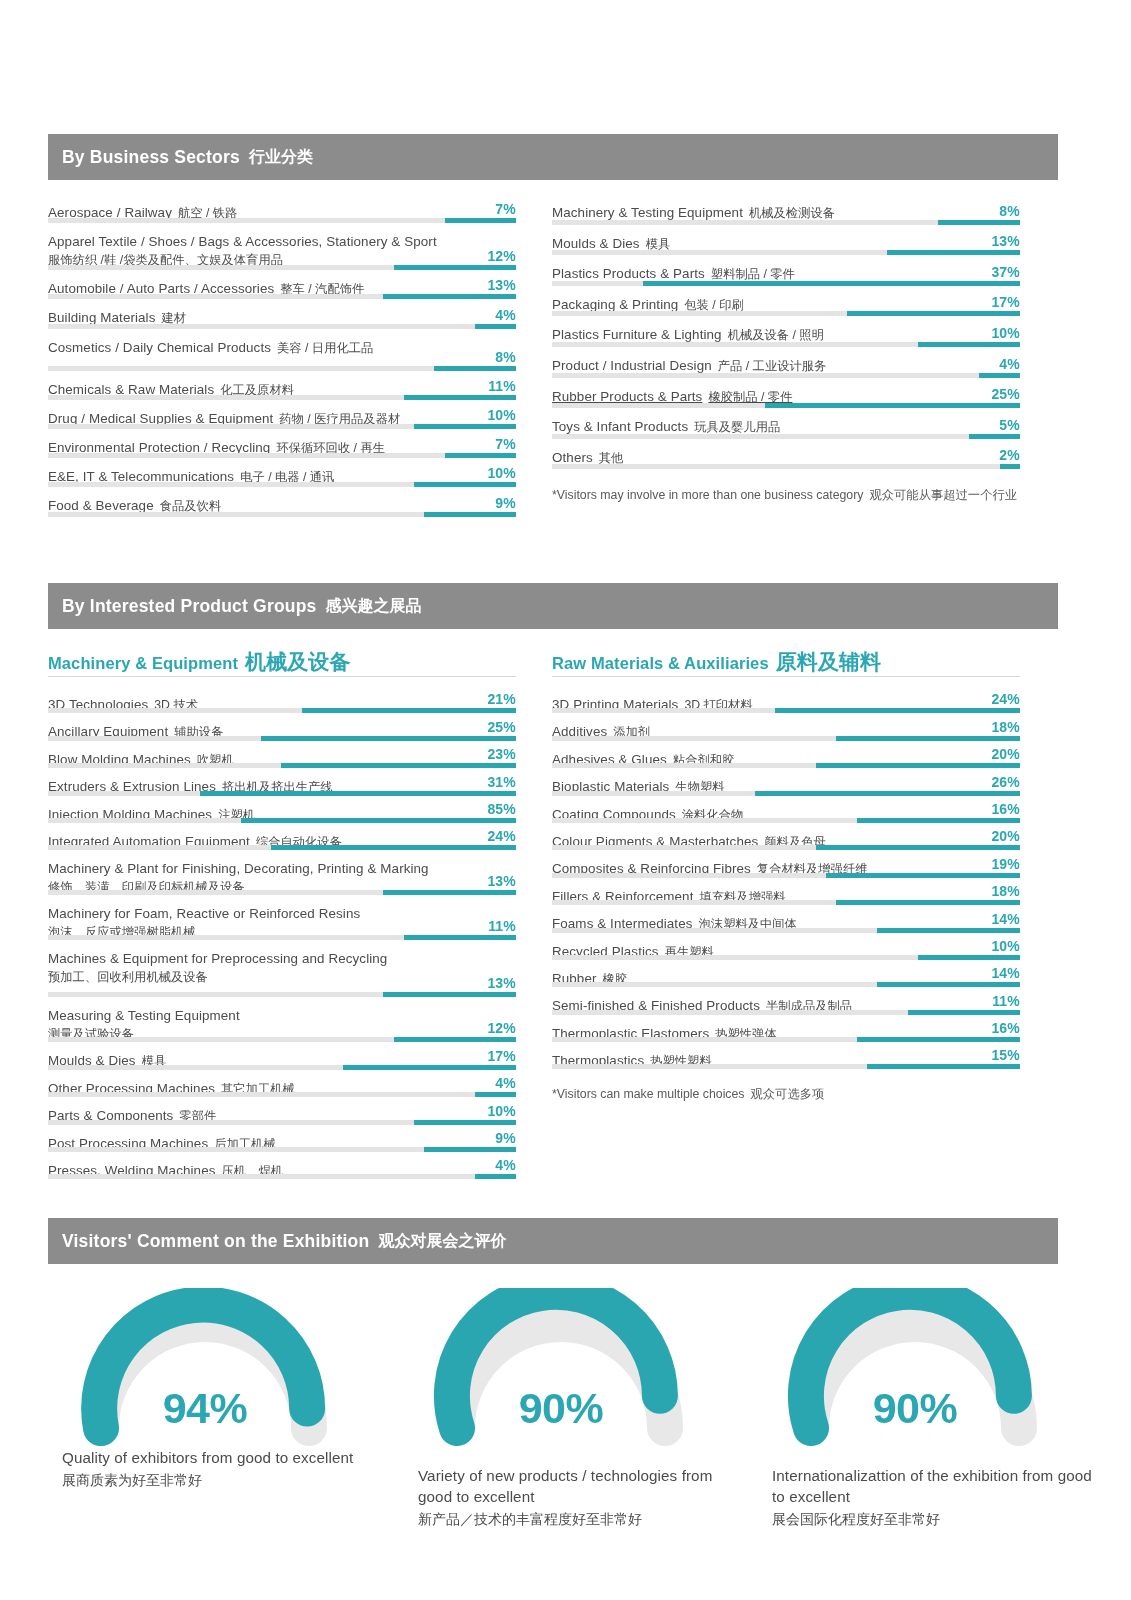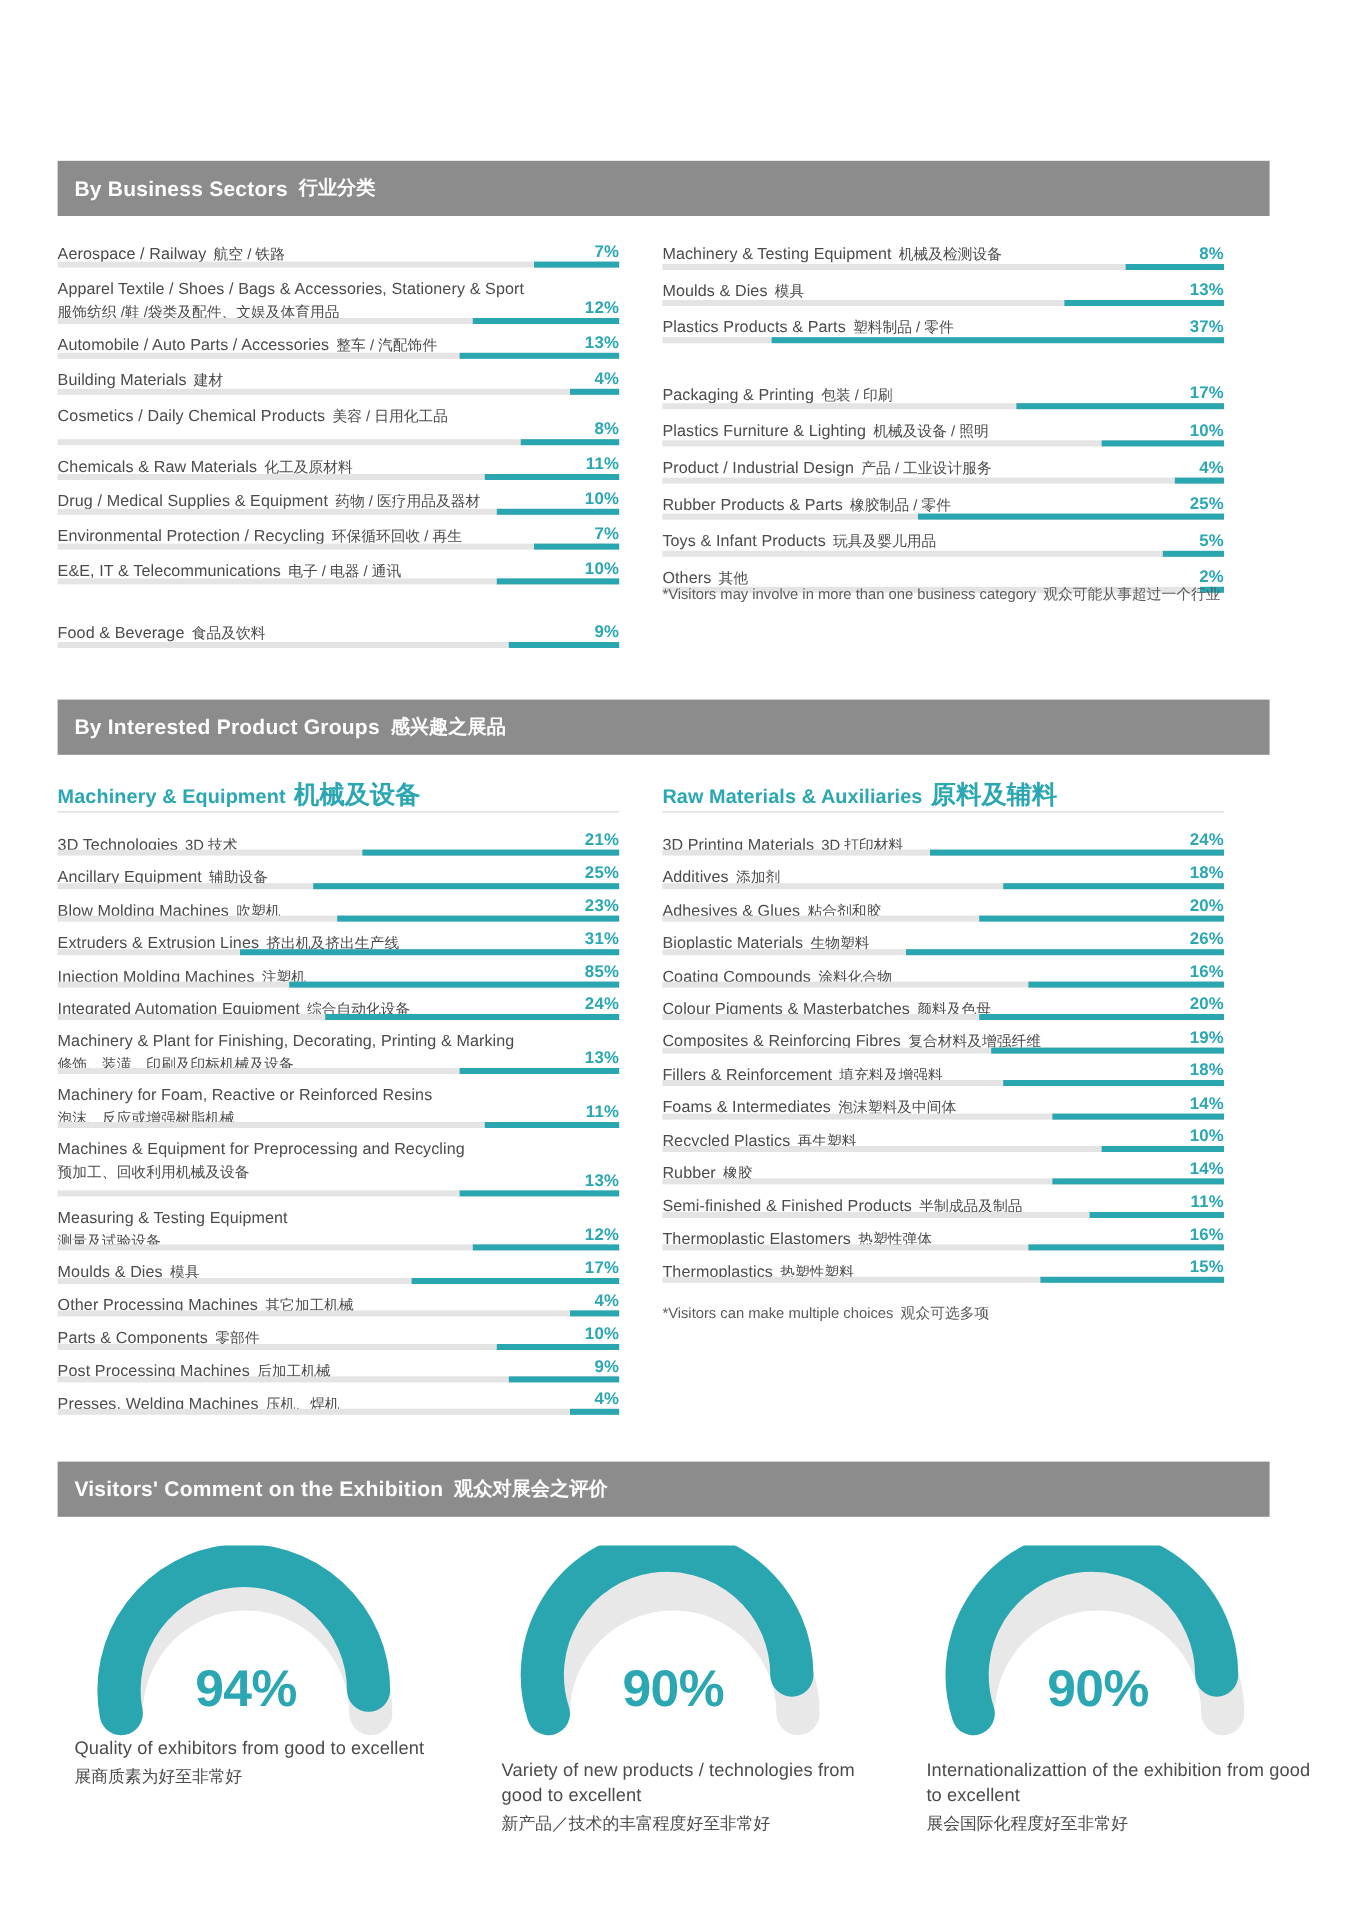--- a/index.html
+++ b/index.html
@@ -200,21 +200,21 @@
           <div class="fill" style="width: 71px;"></div>
         </div>
       </div>
       <div class="bar-row" style="height: 29.2px;">
         <div class="labels"><span class="lab-en">E&amp;E, IT &amp; Telecommunications</span><span class="lab-cn">电子 / 电器 / 通讯</span></div>
         <div class="pct">10%</div>
         <div class="track" style="position: absolute; left: 0px; right: 0px; bottom: 0px;">
           <div class="fill" style="width: 102px;"></div>
         </div>
       </div>
-      <div class="bar-row" style="height: 29.2px; margin-top: 23px;">
+      <div class="bar-row" style="height: 29.2px;">
         <div class="labels"><span class="lab-en">Food &amp; Beverage</span><span class="lab-cn">食品及饮料</span></div>
         <div class="pct">9%</div>
         <div class="track" style="position: absolute; left: 0px; right: 0px; bottom: 0px;">
           <div class="fill" style="width: 92px;"></div>
         </div>
       </div>
     </div>
   <div class="bar-col right" id="bs-right" style="top:194px;">
       <div class="bar-row" style="height: 30.6px;">
         <div class="labels"><span class="lab-en">Machinery &amp; Testing Equipment</span><span class="lab-cn">机械及检测设备</span></div>
@@ -230,42 +230,42 @@
           <div class="fill" style="width: 133px;"></div>
         </div>
       </div>
       <div class="bar-row" style="height: 30.6px;">
         <div class="labels"><span class="lab-en">Plastics Products &amp; Parts</span><span class="lab-cn">塑料制品 / 零件</span></div>
         <div class="pct">37%</div>
         <div class="track" style="position: absolute; left: 0px; right: 0px; bottom: 0px;">
           <div class="fill" style="width: 377px;"></div>
         </div>
       </div>
-      <div class="bar-row" style="height: 30.6px; margin-top: 25px;">
+      <div class="bar-row" style="height: 30.6px;">
         <div class="labels"><span class="lab-en">Packaging &amp; Printing</span><span class="lab-cn">包装 / 印刷</span></div>
         <div class="pct">17%</div>
         <div class="track" style="position: absolute; left: 0px; right: 0px; bottom: 0px;">
           <div class="fill" style="width: 173px;"></div>
         </div>
       </div>
       <div class="bar-row" style="height: 30.6px;">
         <div class="labels"><span class="lab-en">Plastics Furniture &amp; Lighting</span><span class="lab-cn">机械及设备 / 照明</span></div>
         <div class="pct">10%</div>
         <div class="track" style="position: absolute; left: 0px; right: 0px; bottom: 0px;">
           <div class="fill" style="width: 102px;"></div>
         </div>
       </div>
       <div class="bar-row" style="height: 30.6px;">
         <div class="labels"><span class="lab-en">Product / Industrial Design</span><span class="lab-cn">产品 / 工业设计服务</span></div>
         <div class="pct">4%</div>
         <div class="track" style="position: absolute; left: 0px; right: 0px; bottom: 0px;">
           <div class="fill" style="width: 41px;"></div>
         </div>
       </div>
-      <div class="bar-row" style="height: 30.6px;">
+      <div class="bar-row" style="height: 30.6px; text-decoration: underline;">
         <div class="labels"><span class="lab-en">Rubber Products &amp; Parts</span><span class="lab-cn">橡胶制品 / 零件</span></div>
         <div class="pct">25%</div>
         <div class="track" style="position: absolute; left: 0px; right: 0px; bottom: 0px;">
           <div class="fill" style="width: 255px;"></div>
         </div>
       </div>
       <div class="bar-row" style="height: 30.6px;">
         <div class="labels"><span class="lab-en">Toys &amp; Infant Products</span><span class="lab-cn">玩具及婴儿用品</span></div>
         <div class="pct">5%</div>
         <div class="track" style="position: absolute; left: 0px; right: 0px; bottom: 0px;">

